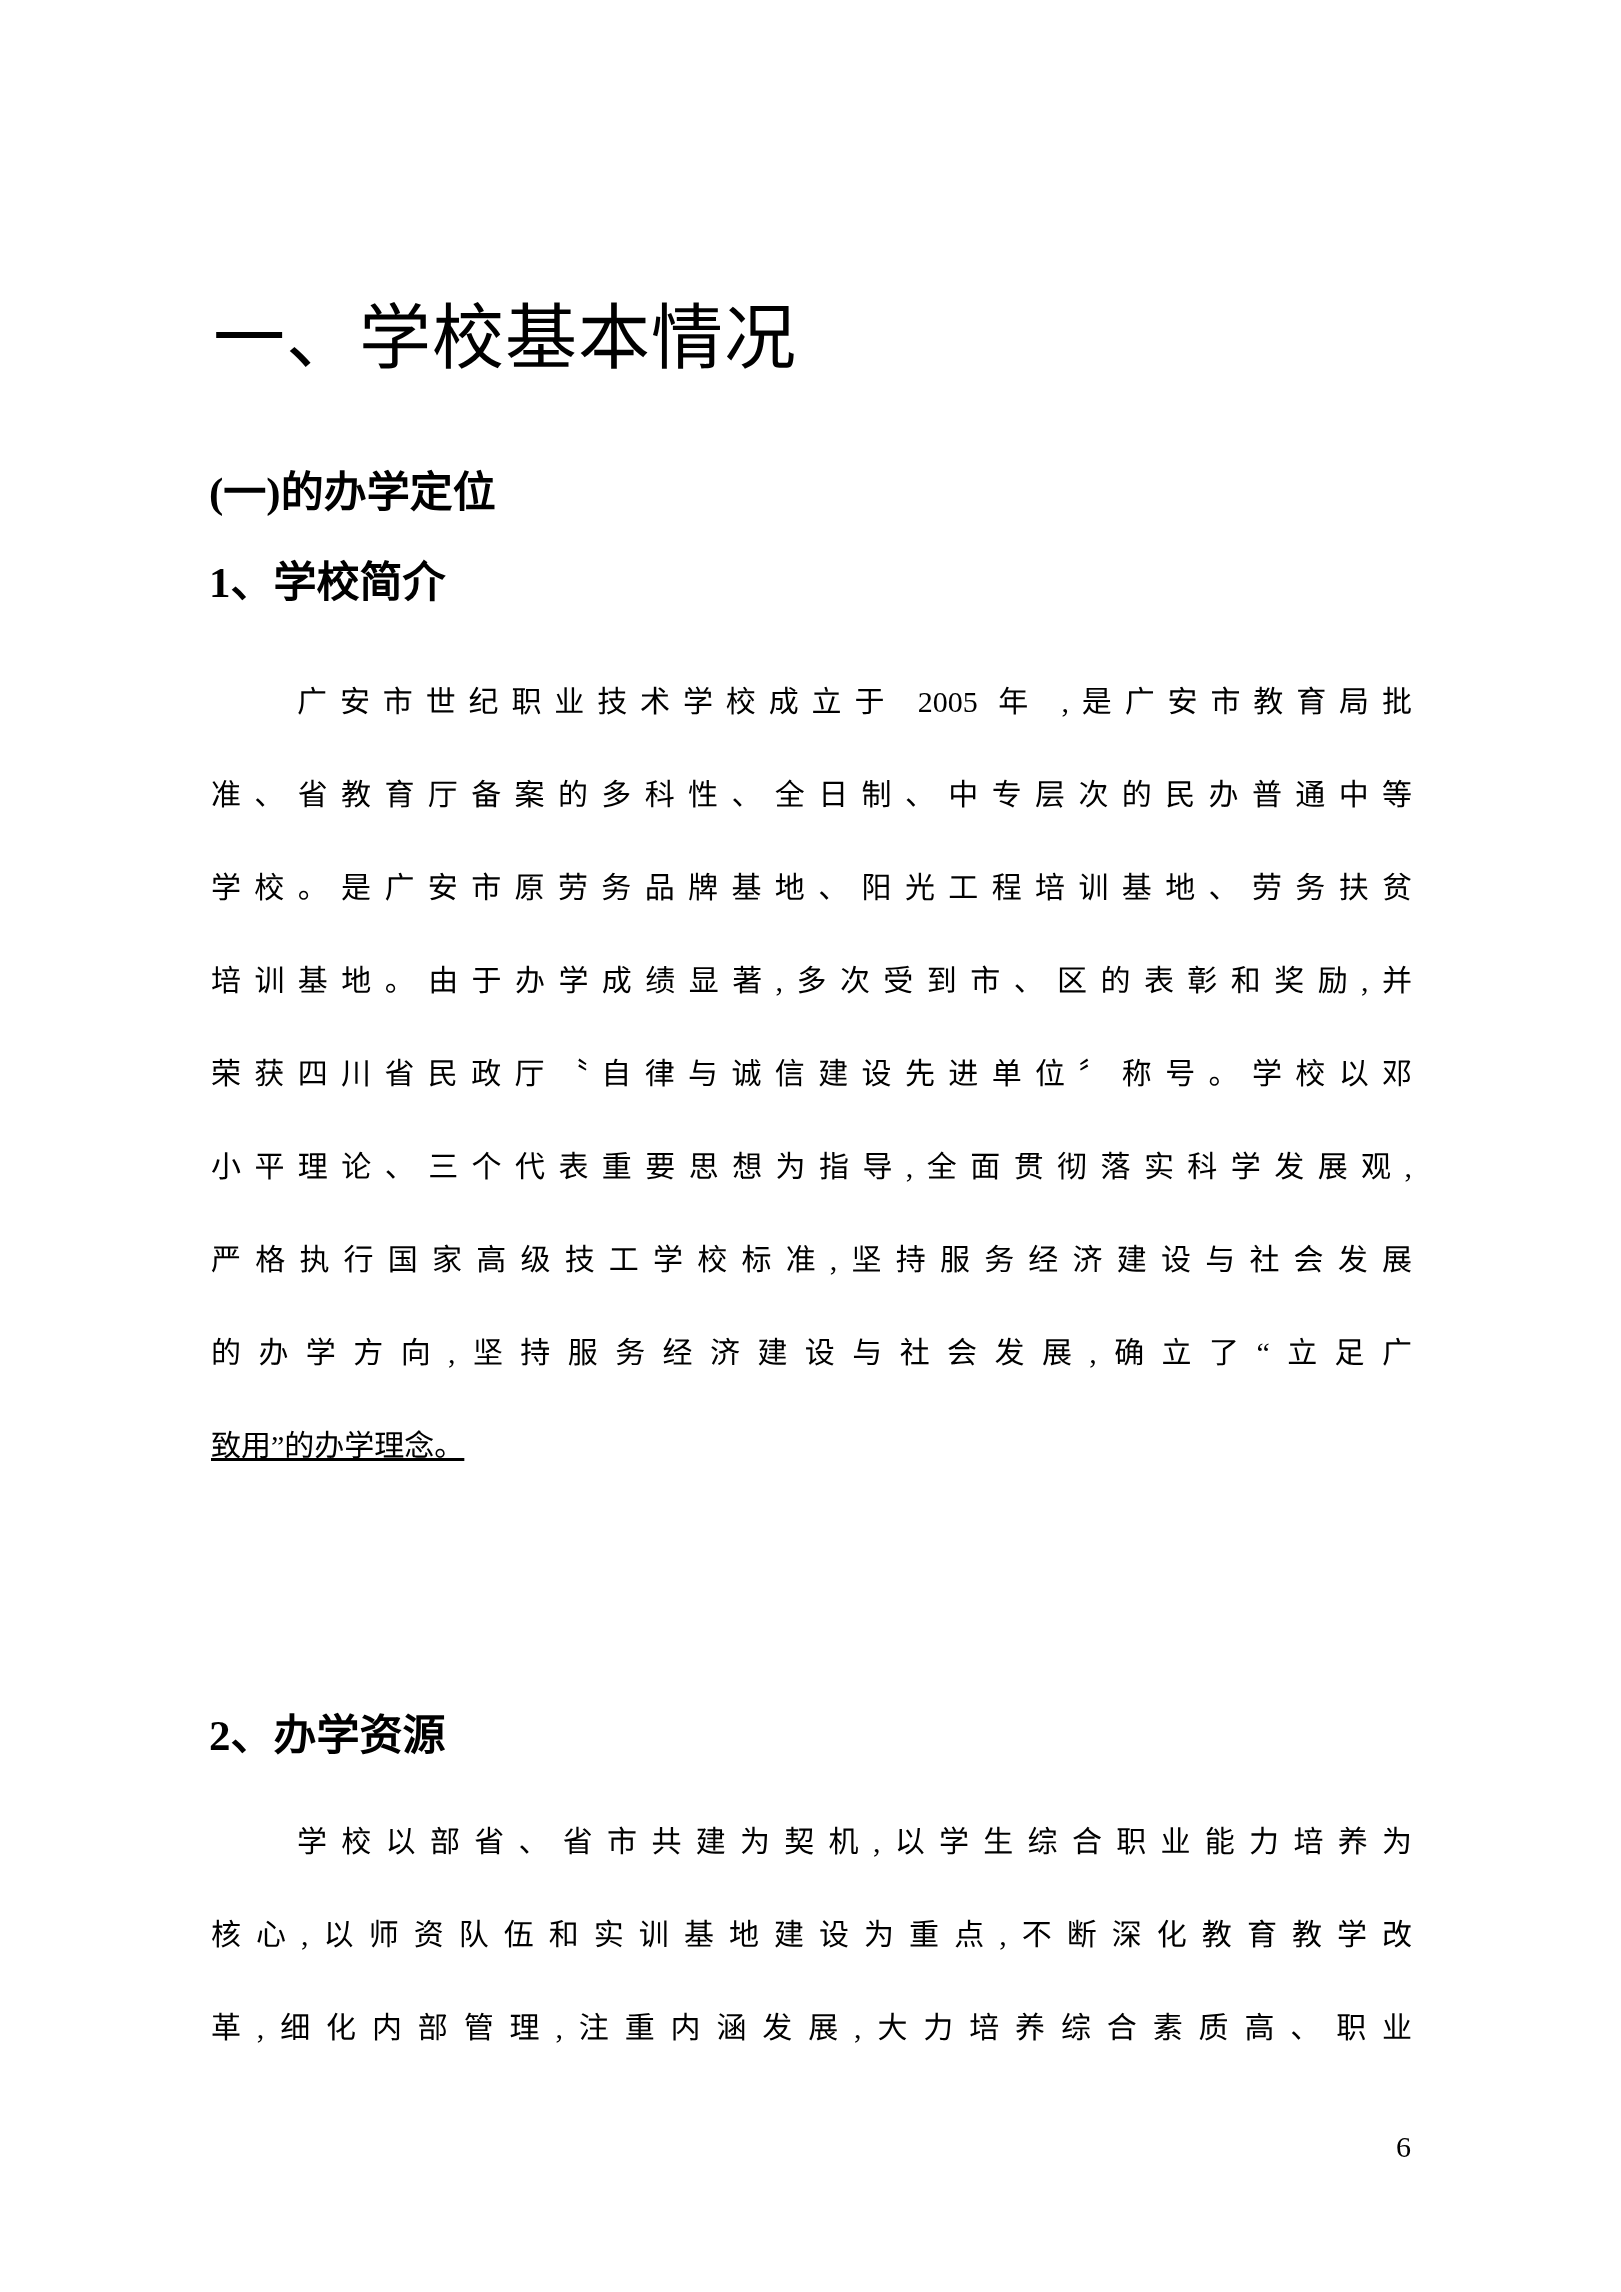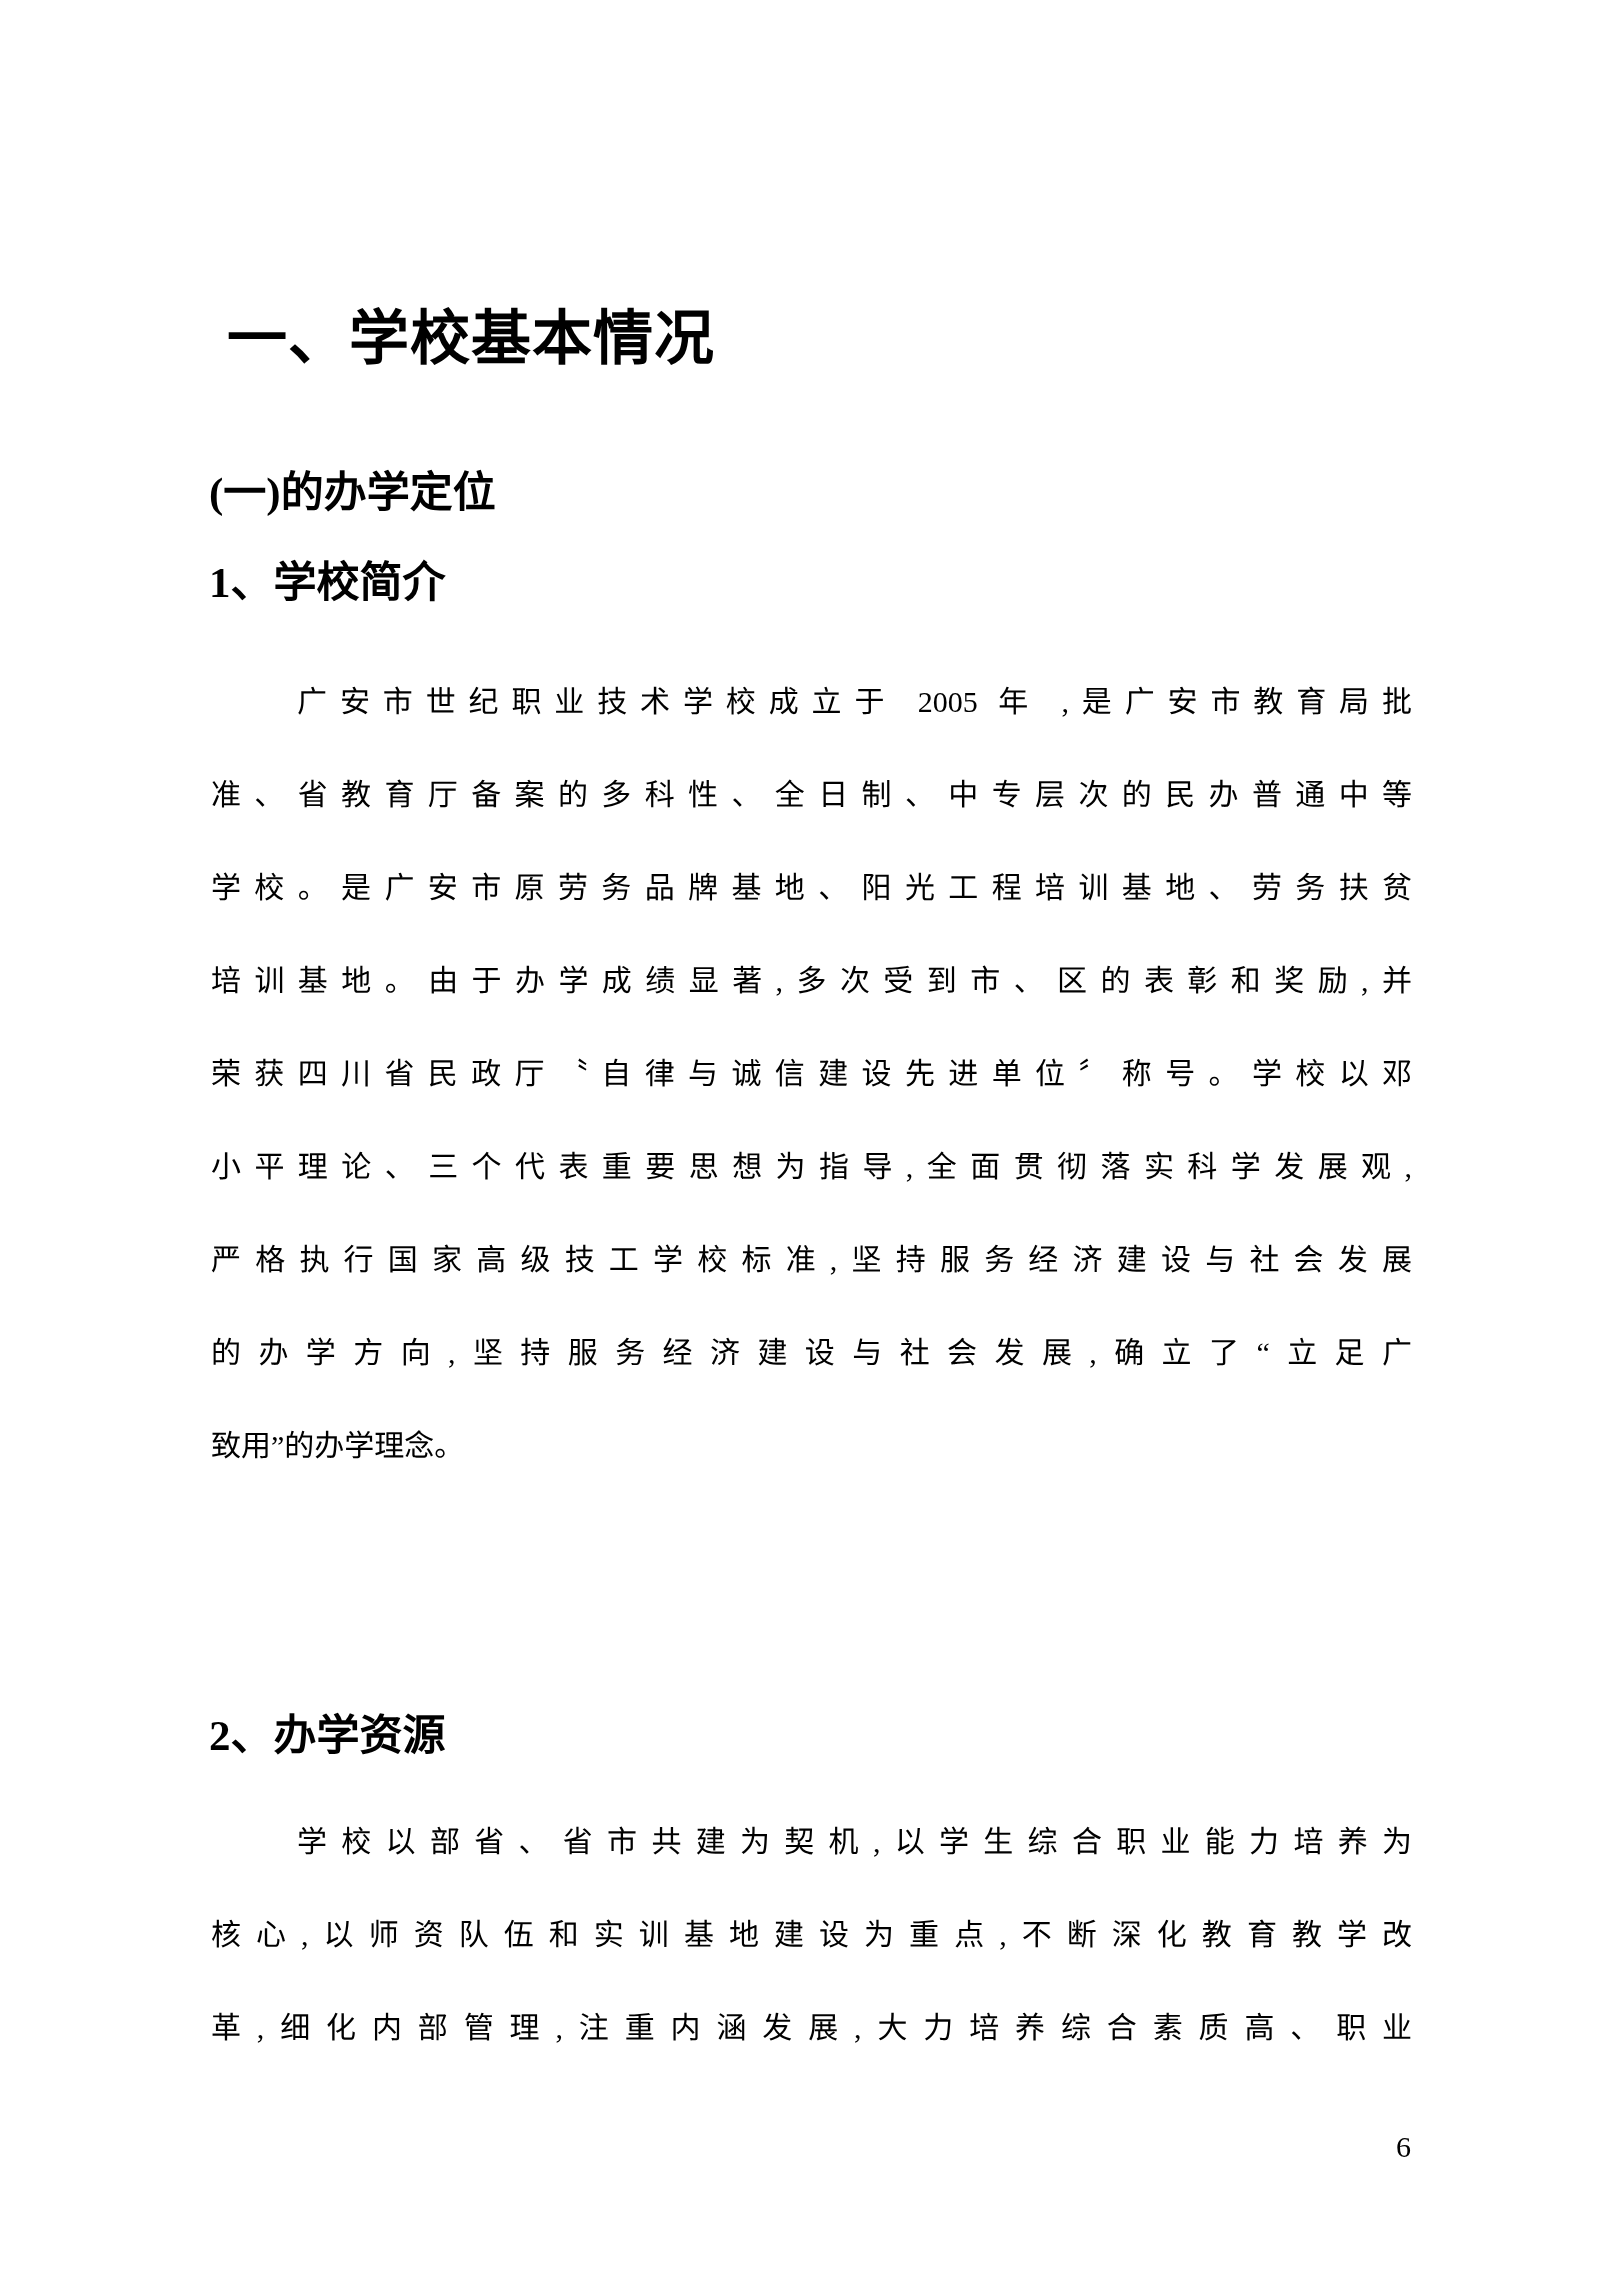--- a/index.html
+++ b/index.html
@@ -17,25 +17,25 @@
   .page {
     position: absolute;
     left: 0; top: 0;
     width: 1621px;
     height: 2293px;
     background: #ffffff;
     overflow: hidden;
   }
   .h-main {
     position: absolute;
-    left: 227px;
+    left: 213px;
     top: 306px;
     font-family: "DejaVu Sans", "Liberation Sans", sans-serif;
-    font-weight: bold;
-    font-size: 60px;
+    font-weight: normal;
+    font-size: 72px;
     line-height: 65px;
     letter-spacing: 1px;
     white-space: nowrap;
   }
   .h-sub {
     position: absolute;
     left: 209px;
     font-family: "Liberation Serif", "DejaVu Serif", serif;
     font-weight: bold;
     font-size: 43px;
@@ -61,20 +61,21 @@
     text-justify: inter-character;
     white-space: nowrap;
   }
   .para .line:first-child {
     text-indent: 86px;
   }
   .para.endshort .line:last-child {
     text-align: left;
     text-align-last: left;
     white-space: normal;
+    text-decoration: underline;
   }
   .page-number {
     position: absolute;
     left: 1396px;
     top: 2127px;
     font-size: 30px;
     line-height: 39px;
   }
 </style>
 </head>

